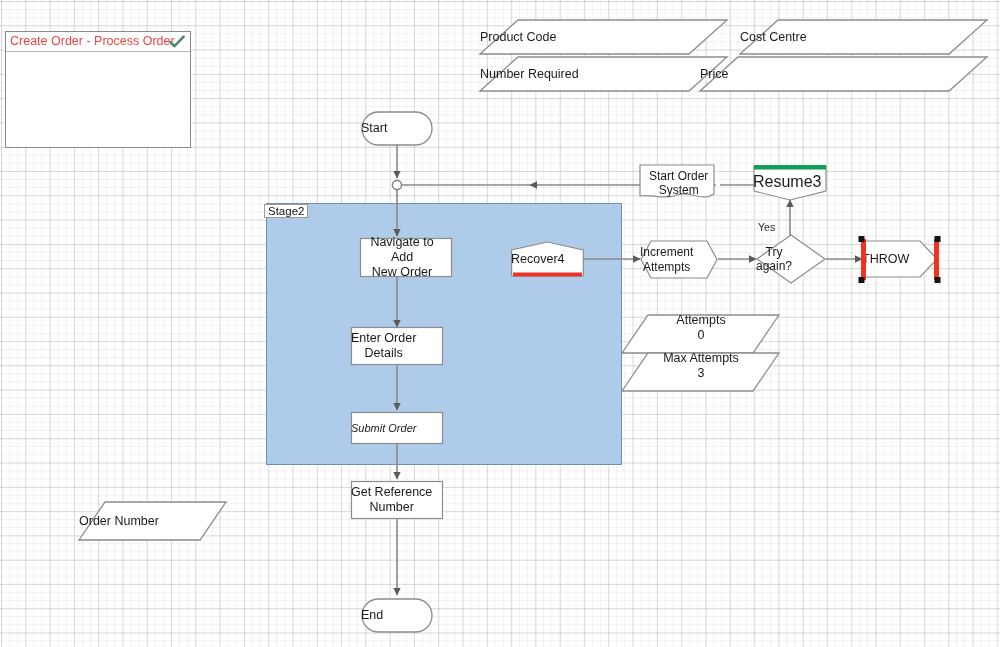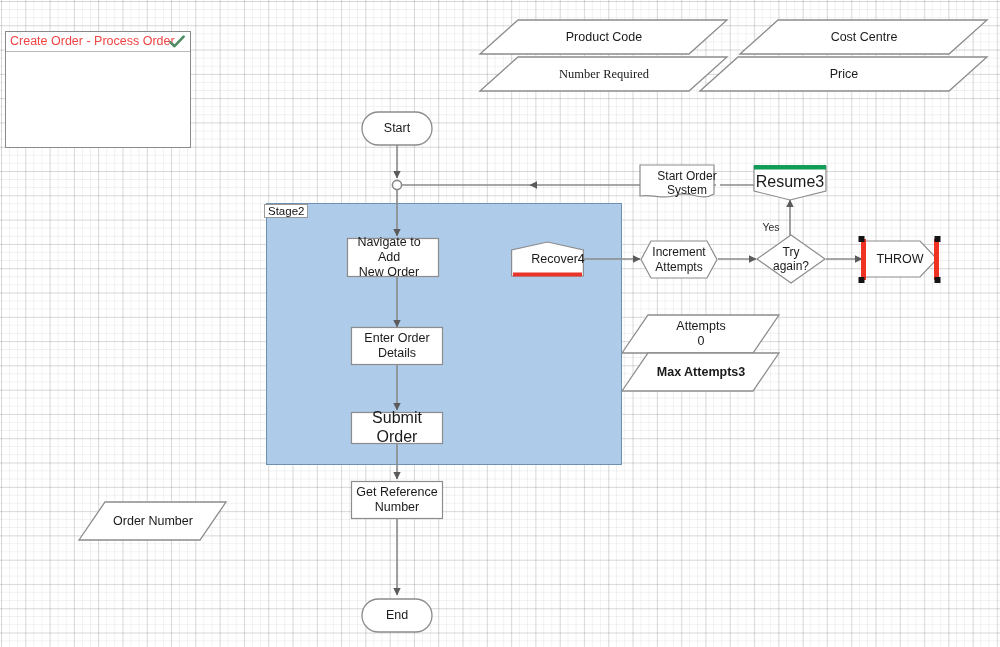--- a/index.html
+++ b/index.html
@@ -24,21 +24,21 @@
       8.1px 8.1px,
       24.3px 24.3px,
       24.3px 24.3px;
     background-position: 1px 1px, 1px 1px, 1px 1px, 1px 1px;
   }
   
   .lbl{
     position:absolute;
     display:flex;
     align-items:center;
-    justify-content:center;
+    justify-content:flex-start;
     text-align:center;
     color:#1a1a1a;
     line-height:1.18;
     pointer-events:none;
     white-space:pre-line;
   }
   
   #title-note{
     position:absolute;left:5px;top:31px;width:186px;height:117px;
     background:#ffffff;border:1px solid #8a8a8a;box-sizing:border-box;
@@ -123,21 +123,21 @@
 
   <div class="node" style="left:480px;top:18px;width:248px;height:38px;">
     <svg width="248" height="38" viewBox="0 0 248 38">
       <polygon points="0,36 38,2 247,2 209,36" fill="#ffffff" stroke="#8c8c8c" stroke-width="1.3"></polygon>
     </svg>
     <div class="lbl" style="font-size:12.5px;">
       <span>Product Code</span>
     </div>
   </div>
 
-  <div class="node" style="left:480px;top:55px;width:248px;height:38px;font-family:Liberation Serif, serif;">
+  <div class="node" style="left:480px;top:55px;width:248px;height:38px;">
     <svg width="248" height="38" viewBox="0 0 248 38">
       <polygon points="0,36 38,2 247,2 209,36" fill="#ffffff" stroke="#8c8c8c" stroke-width="1.3"></polygon>
     </svg>
     <div class="lbl" style="font-size:12.5px;">
       <span>Number Required</span>
     </div>
   </div>
 
   <div class="node" style="left:740px;top:18px;width:248px;height:38px;">
     <svg width="248" height="38" viewBox="0 0 248 38">
@@ -164,21 +164,21 @@
     <div class="lbl" style="font-size:12.5px;flex-direction:column;">
       <span>Attempts</span>
       <span>0</span>
     </div>
   </div>
 
   <div class="node" style="left:622px;top:351px;width:158px;height:42px;">
     <svg width="158" height="42" viewBox="0 0 158 42">
       <polygon points="0,40 26,2 157,2 131,40" fill="#ffffff" stroke="#8c8c8c" stroke-width="1.3"></polygon>
     </svg>
-    <div class="lbl" style="font-size:12.5px;font-weight:bold;">
+    <div class="lbl" style="font-size:12.5px;flex-direction:column;">
       <span>Max Attempts</span>
       <span>3</span>
     </div>
   </div>
 
   <div class="node" style="left:79px;top:500px;width:148px;height:42px;">
     <svg width="148" height="42" viewBox="0 0 148 42">
       <polygon points="0,40 26,2 147,2 121,40" fill="#ffffff" stroke="#8c8c8c" stroke-width="1.3"></polygon>
     </svg>
     <div class="lbl" style="font-size:12.5px;">
@@ -188,21 +188,21 @@
 
   <div class="node" style="left:361px;top:111px;width:72px;height:35px;">
     <svg width="72" height="35" viewBox="0 0 72 35">
       <rect x="1" y="1" width="70" height="33" rx="16.5" ry="16.5" fill="#ffffff" stroke="#8c8c8c" stroke-width="1.3"></rect>
     </svg>
     <div class="lbl" style="font-size:12.5px;">
       <span>Start</span>
     </div>
   </div>
 
-  <div class="node" style="left:347px;top:238px;width:84px;height:39px;">
+  <div class="node" style="left:360px;top:238px;width:84px;height:39px;">
     <svg width="92" height="39" viewBox="0 0 92 39">
       <rect x="0.5" y="0.5" width="91" height="38" fill="#ffffff" stroke="#8c8c8c" stroke-width="1.2"></rect>
     </svg>
     <div class="lbl" style="font-size:12.5px;">
       <span>Navigate to Add
 New Order</span>
     </div>
   </div>
 
   <div class="node" style="left:351px;top:327px;width:92px;height:38px;">
@@ -212,21 +212,21 @@
     <div class="lbl" style="font-size:12.5px;">
       <span>Enter Order
 Details</span>
     </div>
   </div>
 
   <div class="node" style="left:351px;top:412px;width:92px;height:32px;">
     <svg width="92" height="32" viewBox="0 0 92 32">
       <rect x="0.5" y="0.5" width="91" height="31" fill="#ffffff" stroke="#8c8c8c" stroke-width="1.2"></rect>
     </svg>
-    <div class="lbl" style="font-size:16px;">
+    <div class="lbl" style="font-size:11px;font-style:italic;">
       <span>Submit Order</span>
     </div>
   </div>
 
   <div class="node" style="left:351px;top:481px;width:92px;height:38px;">
     <svg width="92" height="38" viewBox="0 0 92 38">
       <rect x="0.5" y="0.5" width="91" height="37" fill="#ffffff" stroke="#8c8c8c" stroke-width="1.2"></rect>
     </svg>
     <div class="lbl" style="font-size:12.5px;">
       <span>Get Reference

